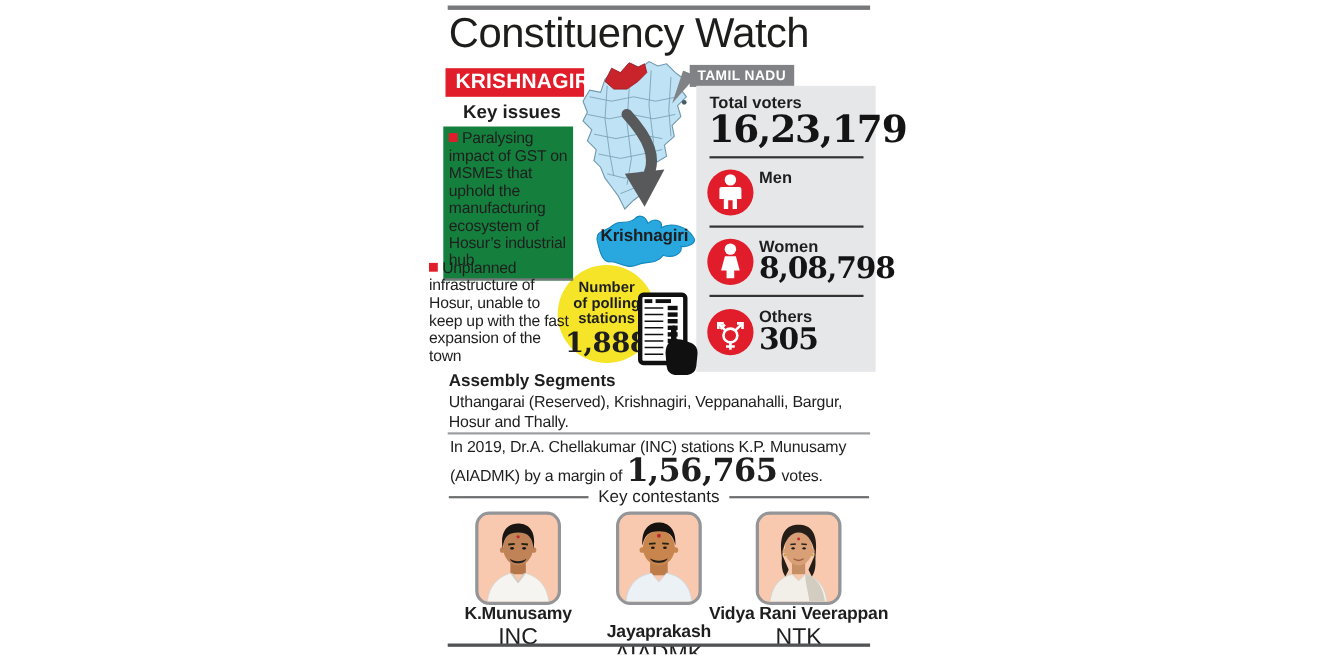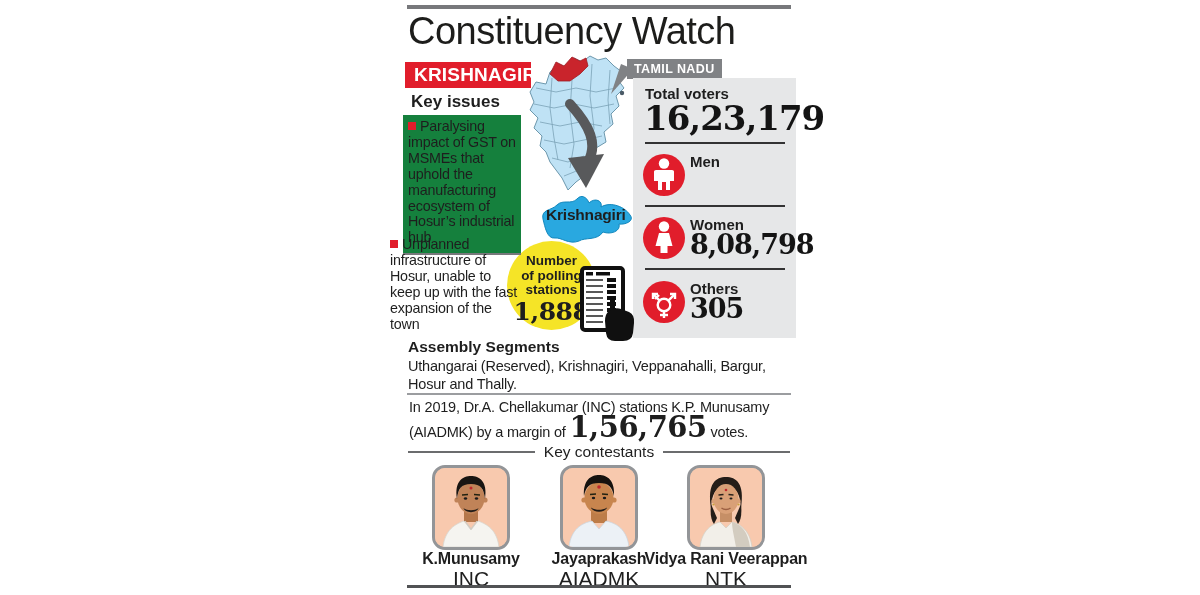--- a/index.html
+++ b/index.html
@@ -10,21 +10,21 @@
   
   #top-bar{left:407px;top:5px;width:384px;height:4px;background:#77787b;}
   #main-title{left:408px;top:10px;font-size:38px;font-weight:300;letter-spacing:-.5px;color:#1d1d1b;}
   #constituency-banner{left:405px;top:62px;width:126px;height:26px;background:#e11d2b;color:#fff;
      font-size:19px;font-weight:700;line-height:26px;padding-left:9px;box-sizing:border-box;letter-spacing:.2px;}
   #state-tag{left:627px;top:59px;background:#808285;color:#fff;font-size:12.5px;font-weight:700;
      padding:3px 7px;letter-spacing:.4px;}
   #tag-pointer{left:611px;top:64px;}
 
   
-  #key-issues-heading{left:411px;top:92px;font-size:17px;font-weight:700;}
+  #key-issues-heading{left:421px;top:92px;font-size:17px;font-weight:700;}
   .issue{font-size:14.3px;line-height:15.9px;letter-spacing:-.2px;z-index:3;}
   #issue-box-1{left:403px;top:115px;width:118px;background:#15803d;padding:4px 3px 7px 5px;
      box-sizing:border-box;border-bottom:2px solid #77787b;}
   #issue-2{left:390px;top:237px;width:128px;}
   .sq{display:inline-block;width:8px;height:8px;background:#e11d2b;margin-right:4px;position:relative;top:-1px;}
 
   
   #tn-map{left:516px;top:48px;}
   #map-arrow{left:550px;top:98px;}
   #blue-shape{left:537px;top:191px;}
@@ -61,21 +61,21 @@
 
   
   #contest-header{left:408px;top:443px;width:382px;display:flex;align-items:center;gap:9px;}
   #contest-header .line{flex:1;height:1.5px;background:#6b6c6e;}
   #contest-header .txt{font-size:15.5px;font-weight:400;}
   .photo{position:absolute;top:465px;width:78px;height:85px;border:3px solid #939598;border-radius:13px;
      background:#f8c9ae;overflow:hidden;box-sizing:border-box;}
   #photo-1{left:432px;} #photo-2{left:560px;} #photo-3{left:687px;}
   .cname{position:absolute;top:550px;width:220px;text-align:center;font-size:16px;font-weight:700;letter-spacing:-.2px;}
   .cparty{position:absolute;top:567px;width:220px;text-align:center;font-size:21px;}
-  #name-1,#party-1{left:361px;} #name-2,#party-2{left:489px;} #name-3,#party-3{left:616px;}
+  #name-1,#party-1{left:361px;} #name-2,#party-2{left:489px;margin-top:16px;} #name-3,#party-3{left:616px;}
   #bottom-rule{left:407px;top:585px;width:384px;height:2.5px;background:#515254;}
 </style>
 </head>
 <body>
 
 <div id="stage">
 
   <div class="abs" id="top-bar"></div>
   <div class="abs" id="main-title">Constituency Watch</div>
   <div class="abs" id="constituency-banner">KRISHNAGIRI</div>

